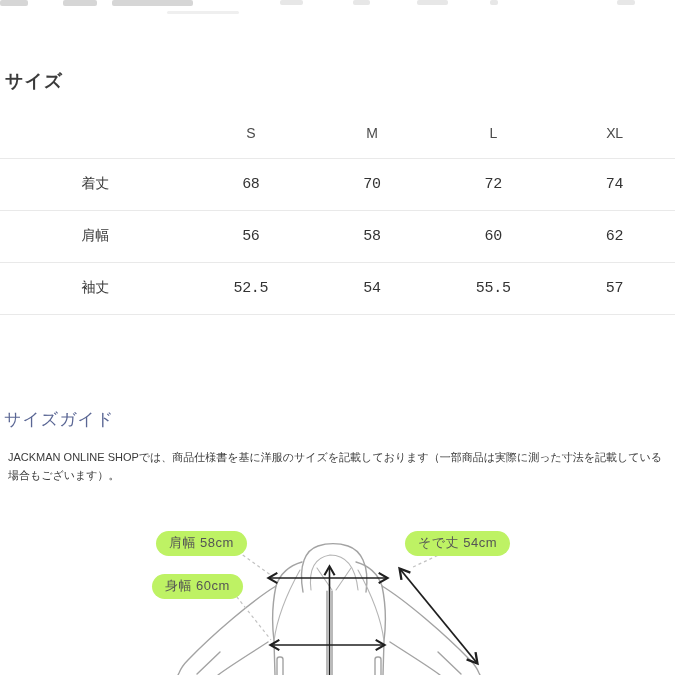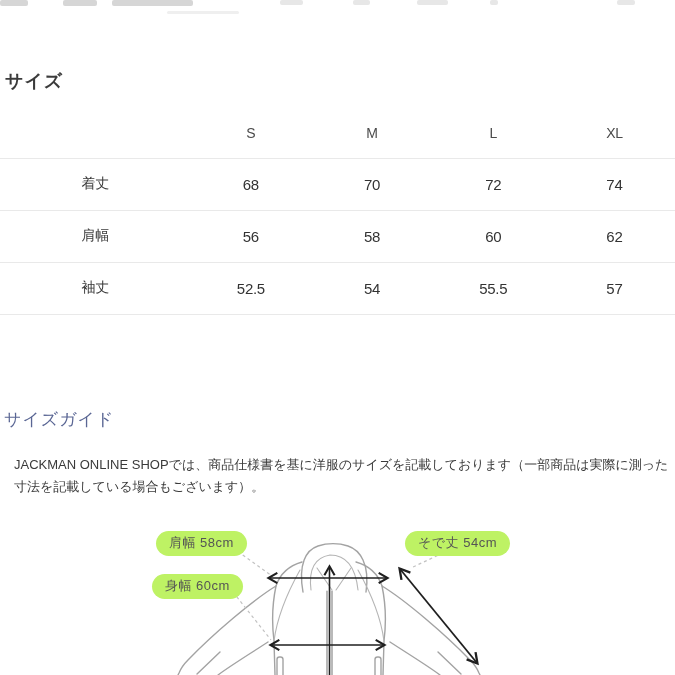--- a/index.html
+++ b/index.html
@@ -19,34 +19,34 @@
 
   .size-table-wrap{position:absolute;left:0;top:108px;width:675px;}
   table.size-table{width:675px;border-collapse:collapse;table-layout:fixed;}
   table.size-table col.c-label{width:190px;}
   table.size-table col.c-val{width:121px;}
   table.size-table th, table.size-table td{
     text-align:center;vertical-align:middle;padding:0;font-weight:normal;
     letter-spacing:-0.3px;
   }
   table.size-table thead tr{height:50px;}
-  table.size-table tbody tr{height:52px;}
+  table.size-table tbody tr{height:52px;font-family:Liberation Mono, monospace;}
   table.size-table thead tr{border-bottom:1px solid #e9e9e9;}
   table.size-table tbody tr{border-bottom:1px solid #e9e9e9;}
   table.size-table thead th{font-size:14px;color:#4b4b4b;}
   table.size-table td.row-label{font-size:14px;color:#3a3a3a;}
   table.size-table td.val{font-size:15px;color:#333333;}
 
   .guide-link{
     position:absolute;left:4px;top:408px;font-size:17px;color:#5a6694;
     text-underline-offset:4px;letter-spacing:1px;cursor:pointer;
   }
   .guide-desc{
-    position:absolute;left:4px;top:444px;width:656px;font-size:13px;line-height:1.68;
-    color:#3a3a3a;margin:10px;
+    position:absolute;left:4px;top:444px;width:656px;font-size:11px;line-height:1.68;
+    color:#3a3a3a;margin:4px;
   }
 
   .diagram{position:absolute;left:0;top:520px;width:675px;height:155px;}
   .diagram svg{display:block;}
   .pill{
     position:absolute;background:#bef264;color:#555555;font-size:13px;
     border-radius:13px;padding:4px 13px;white-space:nowrap;line-height:1.3;
     letter-spacing:0.5px;
   }
   .pill-shoulder{left:156px;top:531px;}

